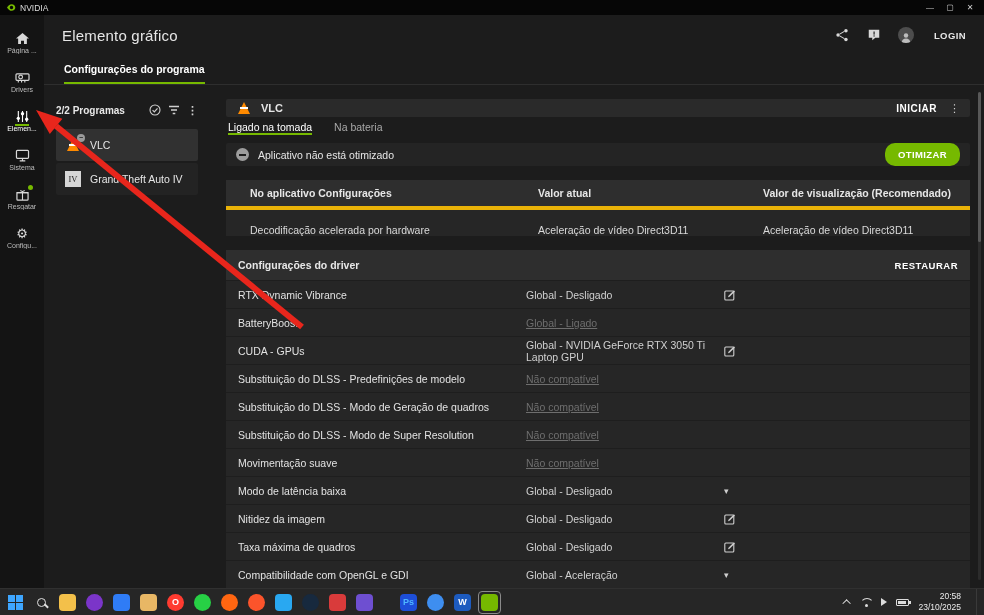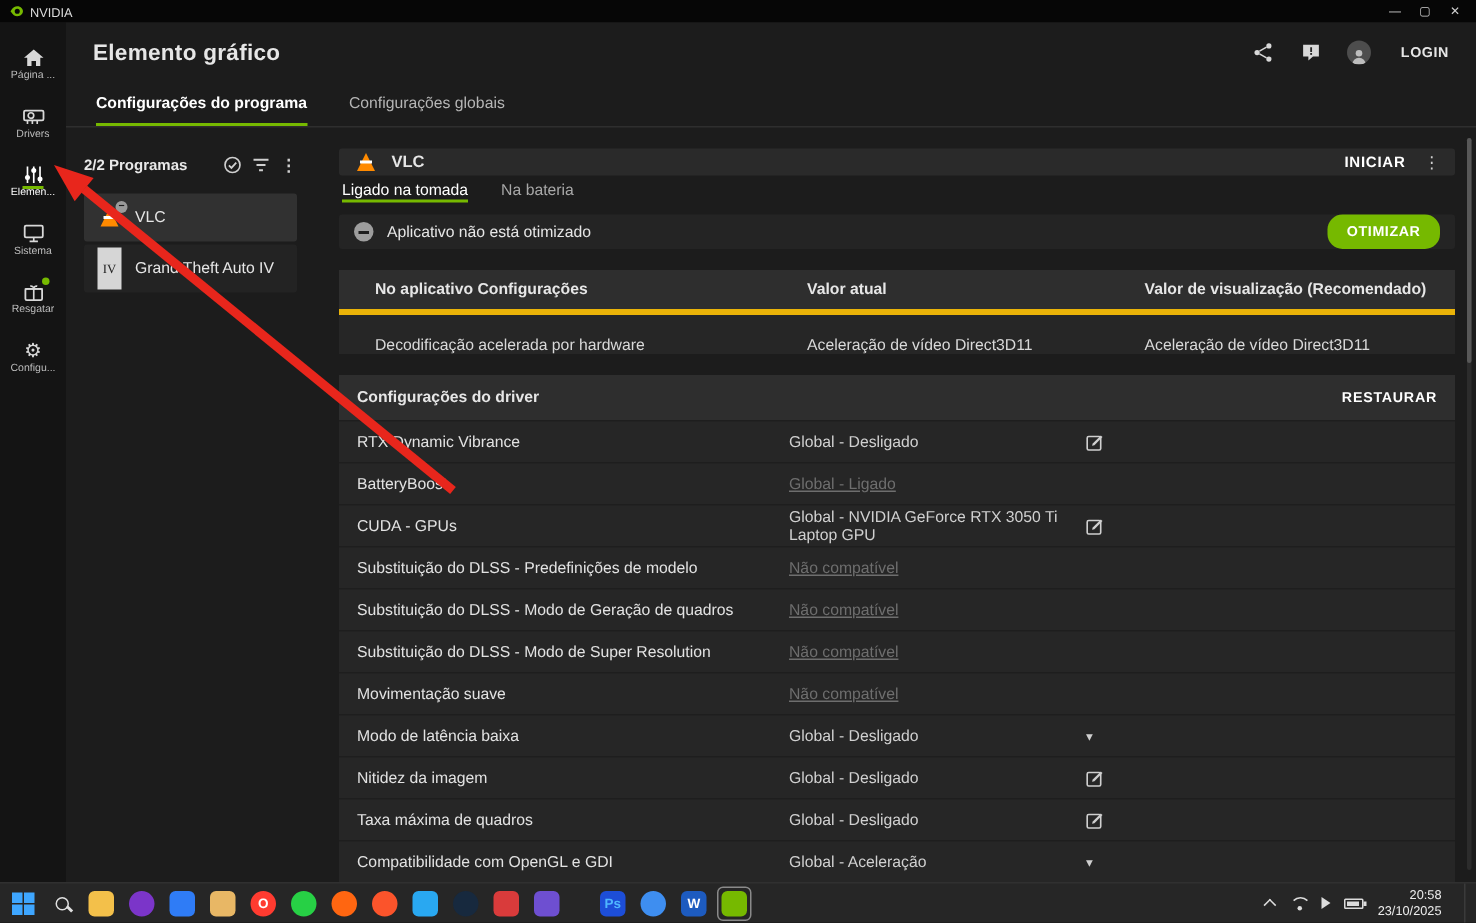--- a/index.html
+++ b/index.html
@@ -20,21 +20,21 @@
   .side-item .lbl { font-size:7px; max-width:42px; white-space:nowrap; overflow:hidden; color:#bdbdbd; }
   .side-item.active .lbl { color:#ffffff; }
   .side-item .ic { width:16px; height:14px; display:flex; align-items:center; justify-content:center; position:relative; }
   .side-item.active .ic::after { content:""; position:absolute; left:1px; bottom:-3px; width:14px; height:2px; background:#76b900; }
   .badge-dot { position:absolute; top:-2px; right:-3px; width:5px; height:5px; border-radius:50%; background:#76b900; }
   .gear-glyph { font-size:13px; color:#d8d8d8; line-height:1; }
 
   
   .main { flex:1; display:flex; flex-direction:column; min-width:0; background:#1c1c1c; }
   .page-header { height:40px; display:flex; align-items:center; padding:0 18px 0 18px; }
-  .page-title { font-size:15px; font-weight:700; letter-spacing:.2px; }
+  .page-title { font-size:15px; font-weight:400; letter-spacing:.2px; }
   .header-right { margin-left:auto; display:flex; align-items:center; gap:16px; }
   .hicon { width:16px; height:16px; display:flex; align-items:center; justify-content:center; cursor:pointer; }
   .login { display:flex; align-items:center; gap:20px; cursor:pointer; }
   .avatar { width:16px; height:16px; border-radius:50%; background:#4d4d4d; display:flex; align-items:flex-end; justify-content:center; overflow:hidden; }
   .login-label { font-size:9.5px; font-weight:700; letter-spacing:.4px; }
 
   .tabbar { height:30px; display:flex; gap:28px; padding:0 20px; border-bottom:1px solid #2e2e2e; }
   .tab { display:flex; align-items:center; font-size:10.5px; color:#b5b5b5; border-bottom:2px solid transparent; cursor:pointer; }
   .tab.active { color:#ffffff; border-bottom-color:#76b900; font-weight:700; }
 
@@ -45,21 +45,21 @@
   .programs-header { height:22px; display:flex; align-items:center; font-size:10px; font-weight:700; color:#e8e8e8; }
   .ph-icons { margin-left:auto; display:flex; align-items:center; gap:7px; color:#cfcfcf; }
   .ph-icons .kebab { font-size:11px; cursor:pointer; }
   .prog-list { margin-top:8px; display:flex; flex-direction:column; gap:2px; }
   .program-item { height:32px; display:flex; align-items:center; gap:9px; padding:0 9px; background:#232323; font-size:10.5px; cursor:pointer; border-radius:2px; }
   .program-item.selected { background:#313131; }
   .prog-ic { position:relative; width:16px; height:16px; display:flex; align-items:center; justify-content:center; flex-shrink:0; }
   .vlc-cone { width:0; height:0; border-left:6px solid transparent; border-right:6px solid transparent; border-bottom:12px solid #ff8a00; position:relative; }
   .vlc-cone::after { content:""; position:absolute; left:-4px; top:5px; width:8px; height:2px; background:#ffffff; }
   .mini-badge { position:absolute; top:-3px; right:-4px; width:8px; height:8px; border-radius:50%; background:#9a9a9a; color:#1c1c1c; font-size:7px; line-height:8px; text-align:center; font-weight:700; }
-  .gta-ic { width:16px; height:28px; background:#d6d6d6; color:#222; font-family:"Liberation Serif", serif; font-weight:400; font-size:8.5px; display:flex; align-items:center; justify-content:center; }
+  .gta-ic { width:16px; height:16px; background:#d6d6d6; color:#222; font-family:"Liberation Serif", serif; font-weight:400; font-size:8.5px; display:flex; align-items:center; justify-content:center; }
 
   
   .detail { flex:1; min-width:0; display:flex; flex-direction:column; }
   .app-header { height:30px; background:#2a2a2a; display:flex; align-items:center; gap:9px; padding:0 10px; border-radius:2px; }
   .app-name { font-size:11px; font-weight:700; }
   .app-header-right { margin-left:auto; display:flex; align-items:center; gap:12px; }
   .launch-btn { font-size:10px; font-weight:700; letter-spacing:.5px; color:#fff; background:transparent; border:none; cursor:pointer; font-family:inherit; }
   .kebab { color:#d0d0d0; font-size:11px; cursor:pointer; }
 
   .subtabs { height:26px; display:flex; gap:22px; padding:4px 2px 0; }
@@ -228,21 +228,20 @@
                   <path d="M1.5 11a4.5 4.5 0 0 1 9 0z" fill="#bdbdbd"></path>
                 </svg>
             </span>
             <span class="login-label">LOGIN</span>
           </span>
         </div>
       </div>
 
       <div class="tabbar">
         <span class="tab active">Configurações do programa</span>
-        <span class="tab">Configurações globais</span>
       </div>
 
       <div class="content">
 
         <div class="programs">
           <div class="programs-header">
             <span>2/2 Programas</span>
             <span class="ph-icons">
               <span>
                 <svg class="ln" width="12" height="12" viewBox="0 0 12 12">

